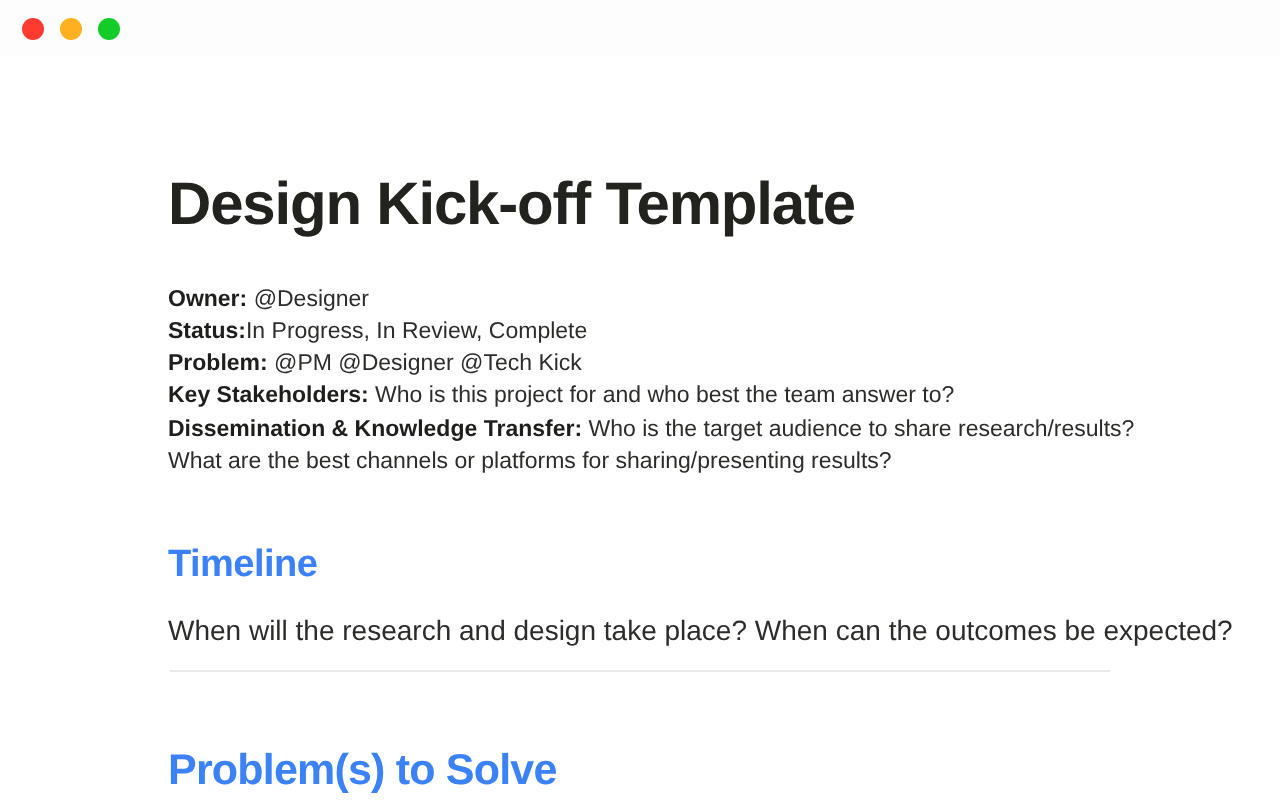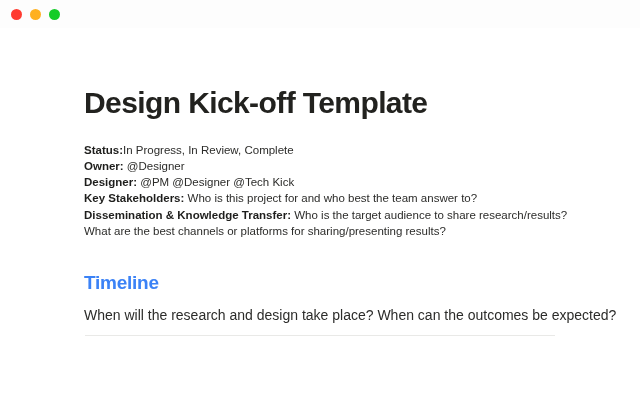--- a/index.html
+++ b/index.html
@@ -127,29 +127,30 @@
       <span class="dot min"></span>
       <span class="dot max"></span>
     </div>
   </div>
 
   <div class="doc">
 
     <h1 class="doc-title">Design Kick-off Template</h1>
 
     <div class="meta-block">
+      <div class="meta-line"><b>Owner:</b><span> @Designer</span></div>
       <div class="meta-line"><b>Status:</b><span>In Progress, In Review, Complete</span></div>
-      <div class="meta-line"><b>Owner:</b><span> @Designer</span></div>
-      <div class="meta-line"><b>Designer:</b><span> @PM @Designer @Tech Kick</span></div>
+      <div class="meta-line"><b>Problem:</b><span> @PM @Designer @Tech Kick</span></div>
       <div class="meta-line"><b>Key Stakeholders:</b><span> Who is this project for and who best the team answer to?</span></div>
       <div class="meta-line"><b>Dissemination &amp; Knowledge Transfer:</b><span> Who is the target audience to share research/results?</span></div>
       <div class="meta-line"><span>What are the best channels or platforms for sharing/presenting results?</span></div>
     </div>
 
     <h2 class="section-heading">Timeline</h2>
 
     <p class="section-para">When will the research and design take place? When can the outcomes be expected?</p>
 
     <hr class="divider">
 
+    <h2 class="section-heading large">Problem(s) to Solve</h2>
 
   </div>
 </div>
 
 </body></html>

